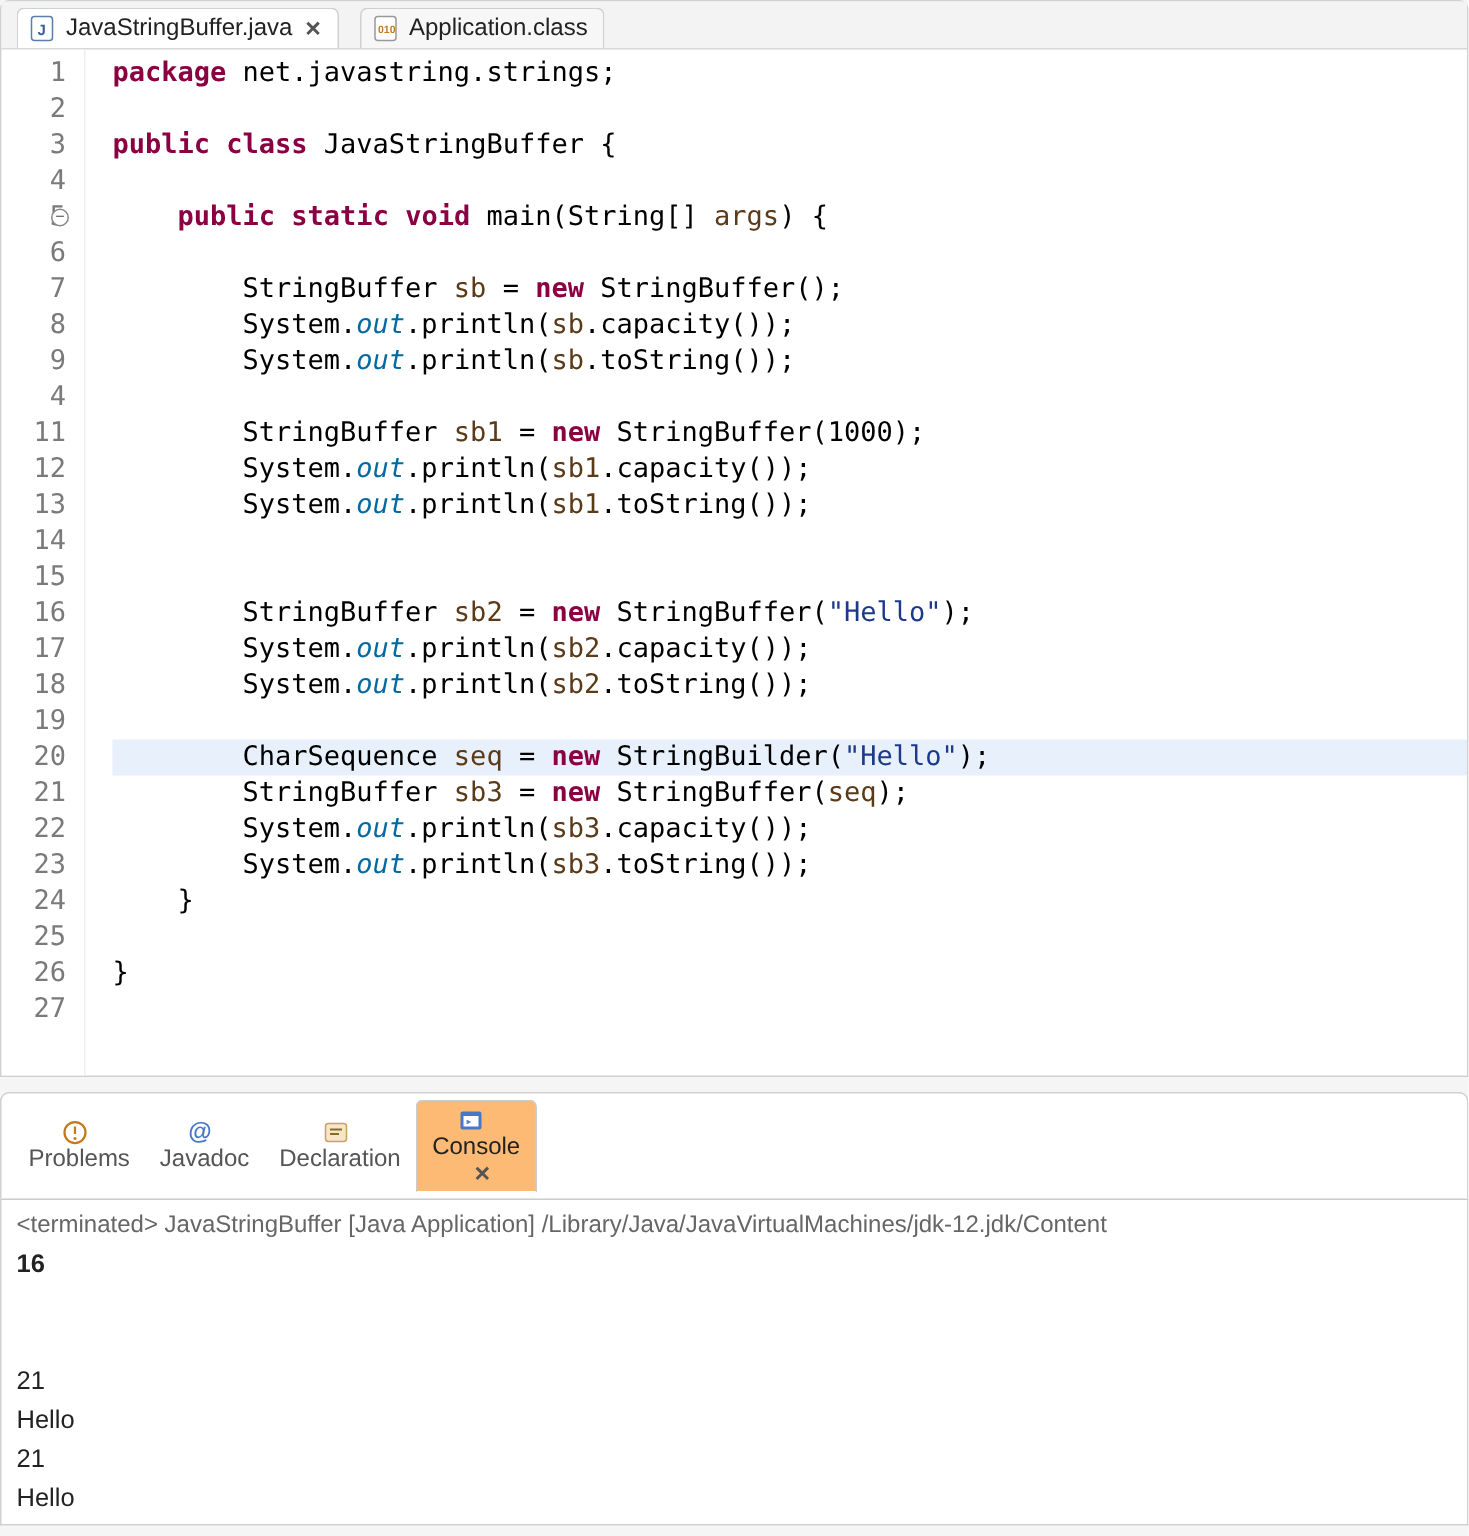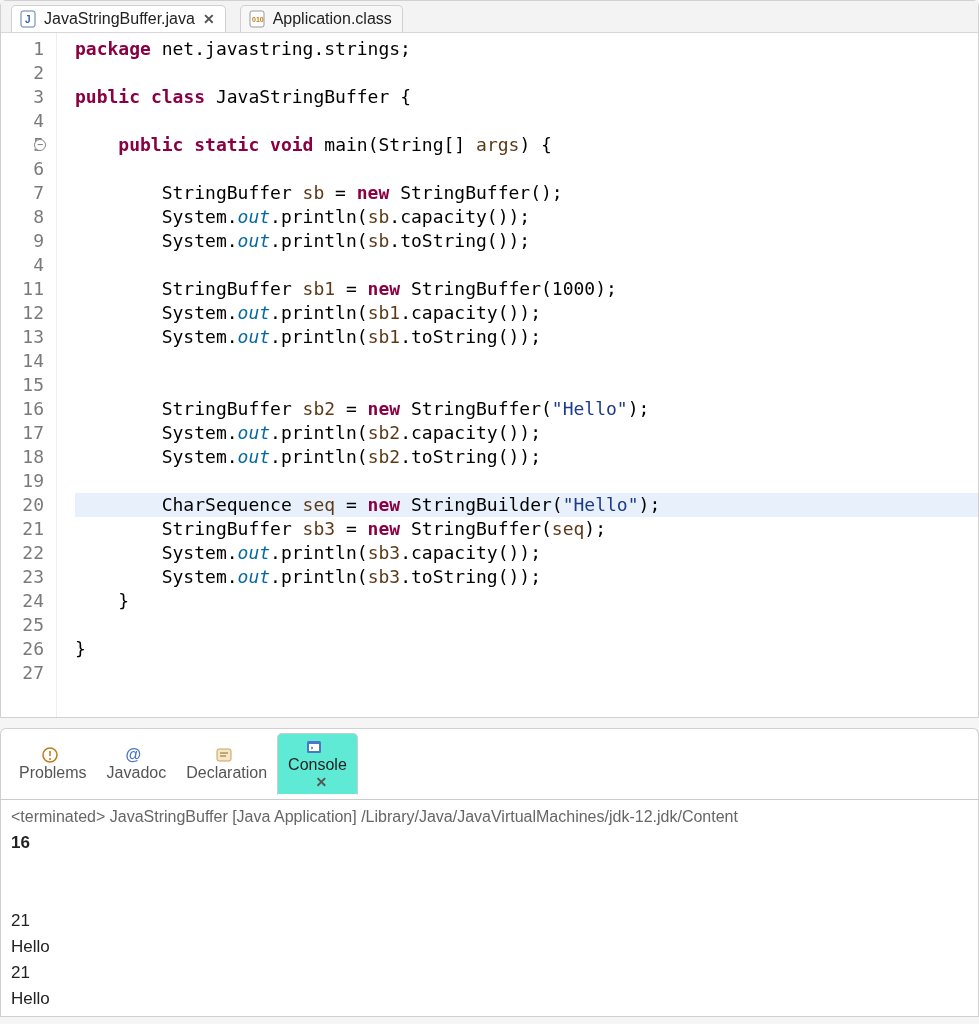--- a/index.html
+++ b/index.html
@@ -129,21 +129,21 @@
     }
     .view-tab {
       display: flex;
       align-items: center;
       padding: 4px 10px;
       color: #555;
       cursor: pointer;
       flex-direction: column;
     }
     .view-tab.active {
-      background: #5eead4;
+      background: #fdba74;
       border: 1px solid #ccc;
       border-bottom-color: #fff;
       border-radius: 5px 5px 0 0;
       color: #222;
     }
     .view-tab .icon {
       width: 18px; height: 18px; margin-right: 6px;
       display: inline-flex; align-items:center; justify-content:center;
     }
     .console-out {

